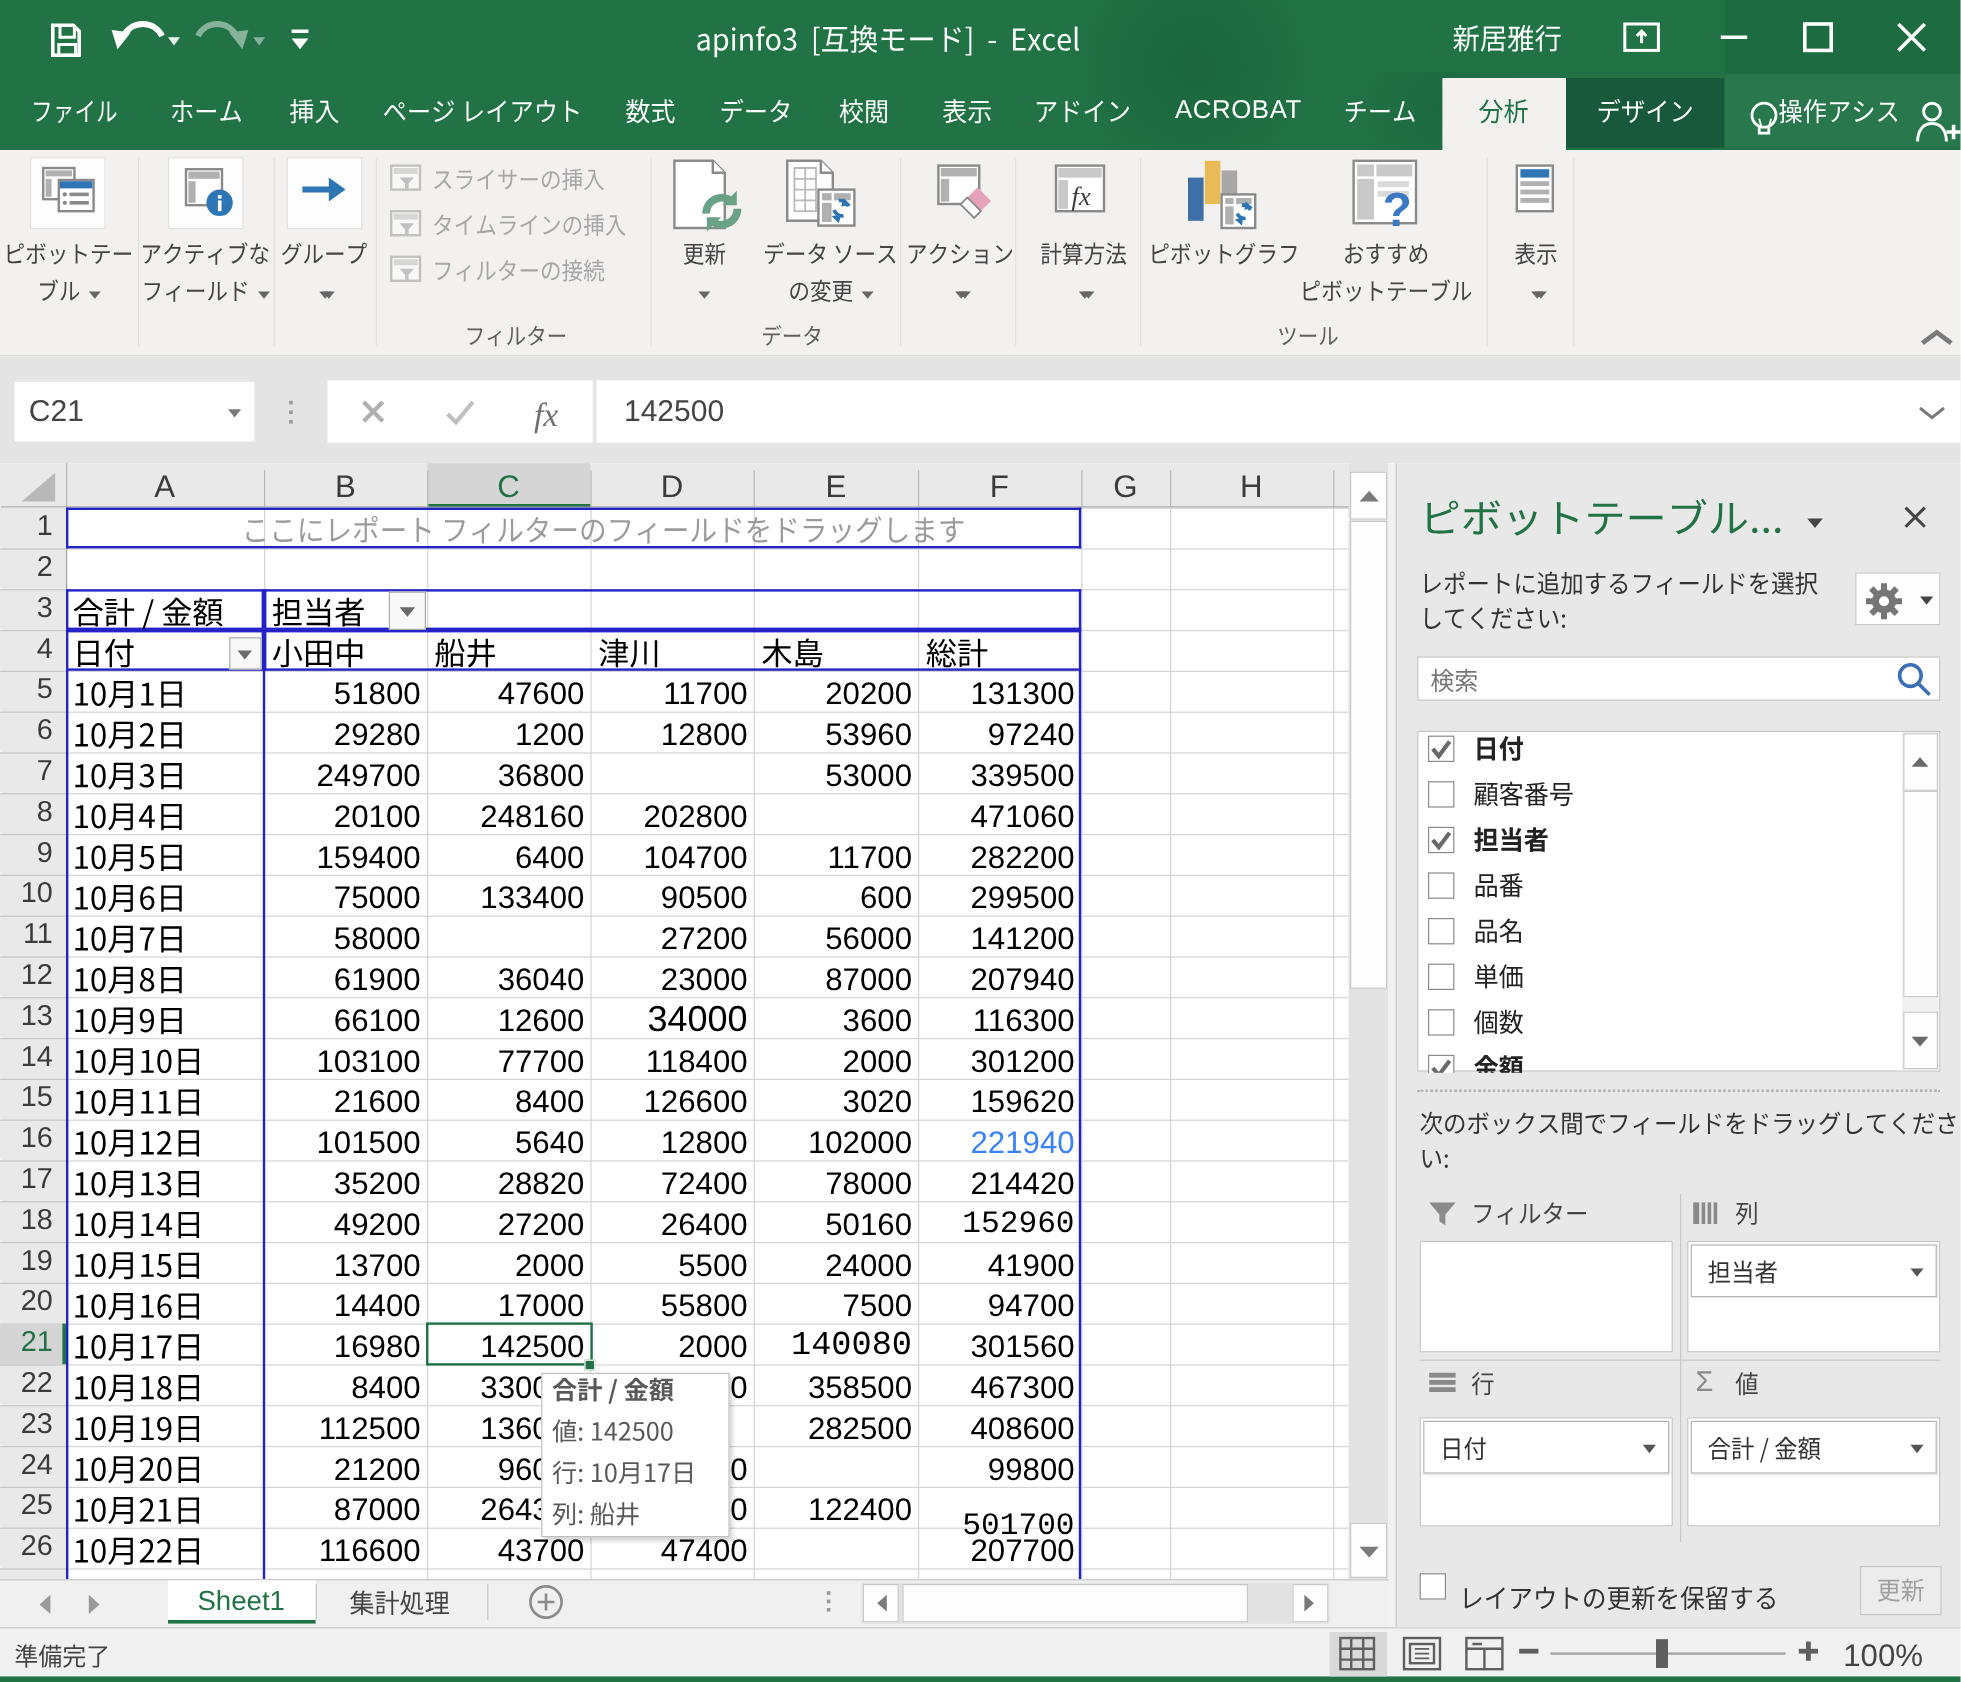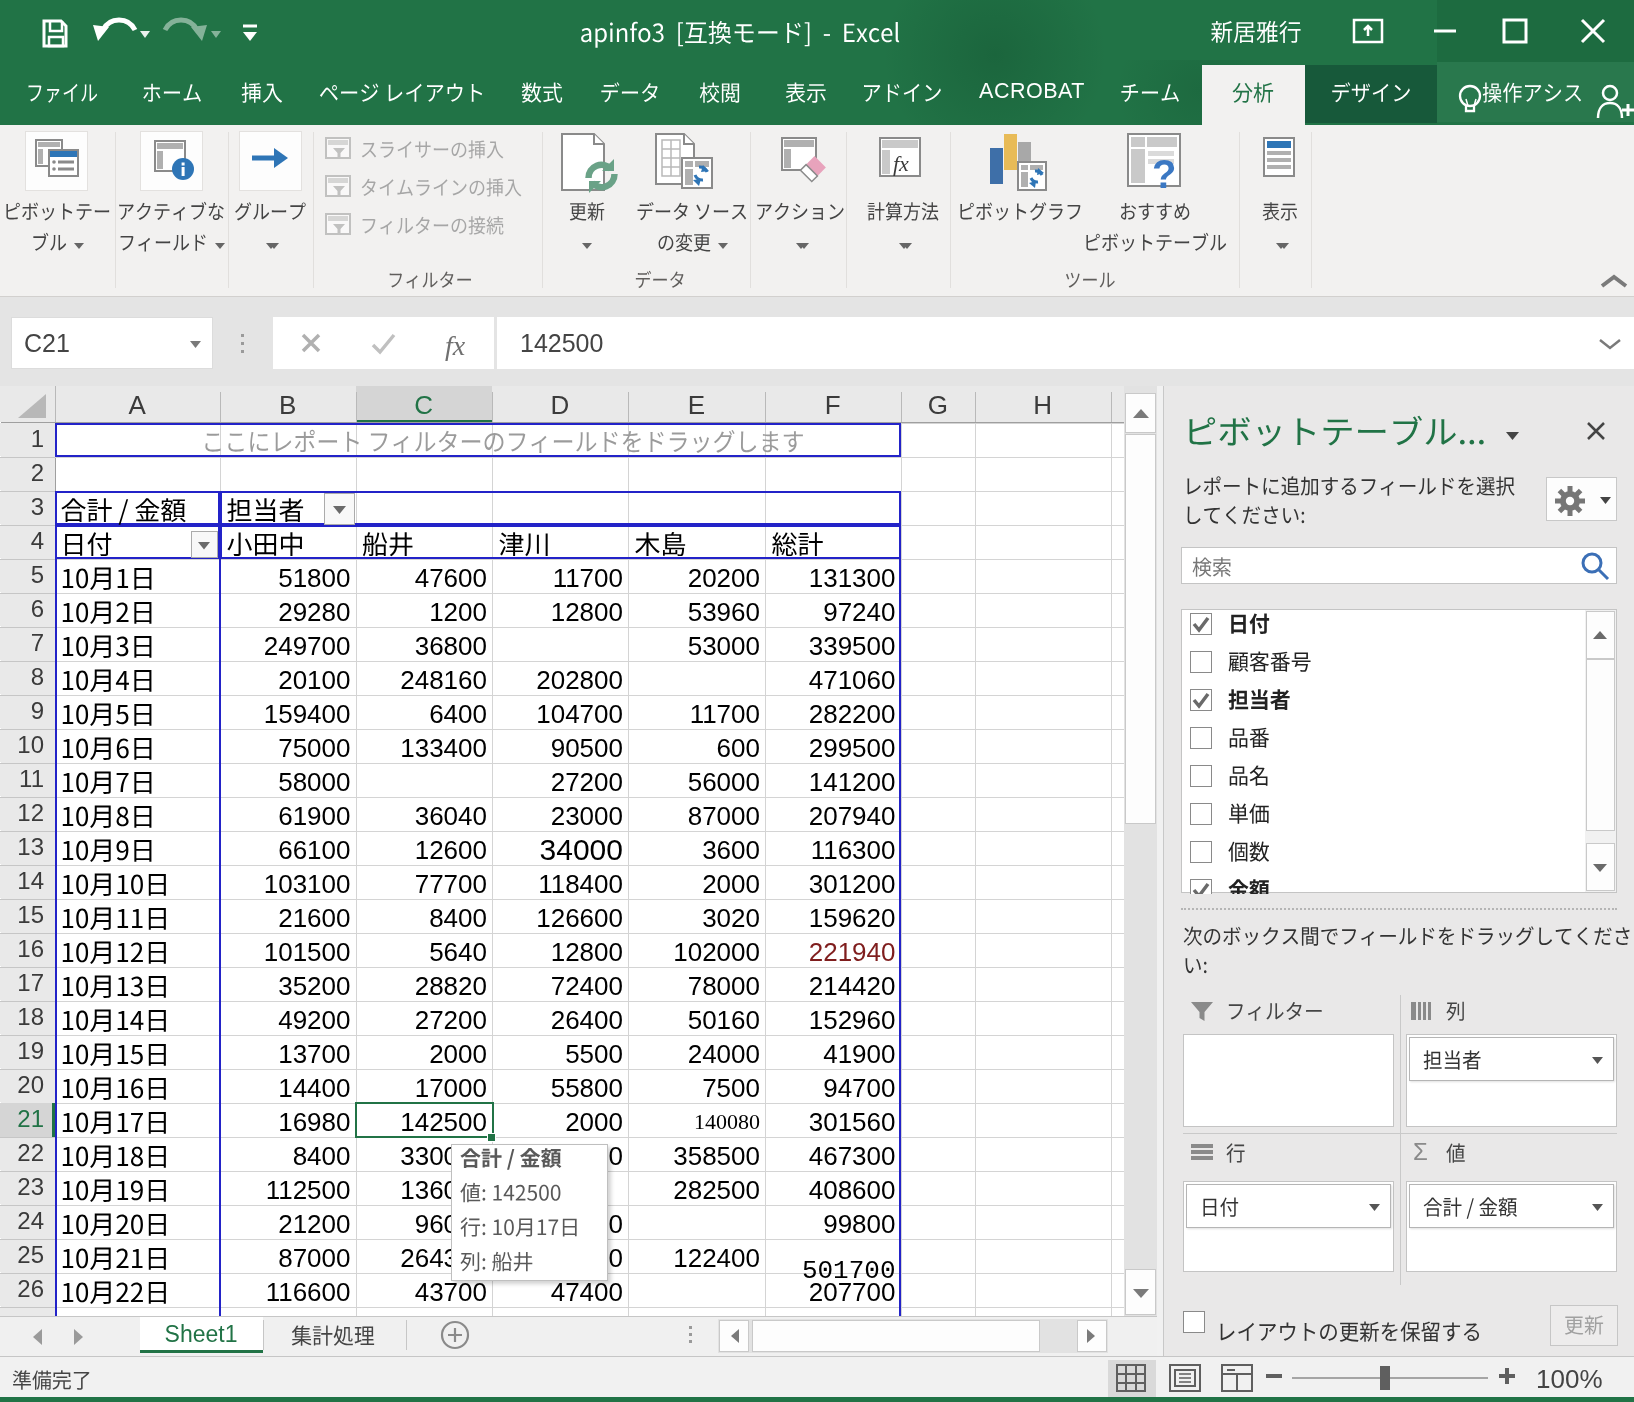--- a/index.html
+++ b/index.html
@@ -454,45 +454,45 @@
     <div style="position:absolute;top:870.97px;font-family:'Liberation Sans',sans-serif;font-size:26px;line-height:26px;color:#000;font-weight:normal;white-space:pre;letter-spacing:0;right:738.5px;text-align:right;">301200</div>
     <div style="position:absolute;top:904.97px;font-family:'Liberation Sans',sans-serif;font-size:26px;line-height:26px;color:#000;font-weight:normal;white-space:pre;letter-spacing:0;right:1283.5px;text-align:right;">21600</div>
     <div style="position:absolute;top:904.97px;font-family:'Liberation Sans',sans-serif;font-size:26px;line-height:26px;color:#000;font-weight:normal;white-space:pre;letter-spacing:0;right:1147px;text-align:right;">8400</div>
     <div style="position:absolute;top:904.97px;font-family:'Liberation Sans',sans-serif;font-size:26px;line-height:26px;color:#000;font-weight:normal;white-space:pre;letter-spacing:0;right:1011px;text-align:right;">126600</div>
     <div style="position:absolute;top:904.97px;font-family:'Liberation Sans',sans-serif;font-size:26px;line-height:26px;color:#000;font-weight:normal;white-space:pre;letter-spacing:0;right:874px;text-align:right;">3020</div>
     <div style="position:absolute;top:904.97px;font-family:'Liberation Sans',sans-serif;font-size:26px;line-height:26px;color:#000;font-weight:normal;white-space:pre;letter-spacing:0;right:738.5px;text-align:right;">159620</div>
     <div style="position:absolute;top:938.97px;font-family:'Liberation Sans',sans-serif;font-size:26px;line-height:26px;color:#000;font-weight:normal;white-space:pre;letter-spacing:0;right:1283.5px;text-align:right;">101500</div>
     <div style="position:absolute;top:938.97px;font-family:'Liberation Sans',sans-serif;font-size:26px;line-height:26px;color:#000;font-weight:normal;white-space:pre;letter-spacing:0;right:1147px;text-align:right;">5640</div>
     <div style="position:absolute;top:938.97px;font-family:'Liberation Sans',sans-serif;font-size:26px;line-height:26px;color:#000;font-weight:normal;white-space:pre;letter-spacing:0;right:1011px;text-align:right;">12800</div>
     <div style="position:absolute;top:938.97px;font-family:'Liberation Sans',sans-serif;font-size:26px;line-height:26px;color:#000;font-weight:normal;white-space:pre;letter-spacing:0;right:874px;text-align:right;">102000</div>
-    <div style="position:absolute;top:938.97px;font-family:'Liberation Sans',sans-serif;font-size:26px;line-height:26px;color:#7f1d1d;font-weight:normal;white-space:pre;letter-spacing:0;right:738.5px;">221940</div>
+    <div style="position:absolute;top:938.97px;font-family:'Liberation Sans',sans-serif;font-size:26px;line-height:26px;color:#3b82f6;font-weight:normal;white-space:pre;letter-spacing:0;right:738.5px;">221940</div>
     <div style="position:absolute;top:972.97px;font-family:'Liberation Sans',sans-serif;font-size:26px;line-height:26px;color:#000;font-weight:normal;white-space:pre;letter-spacing:0;right:1283.5px;text-align:right;">35200</div>
     <div style="position:absolute;top:972.97px;font-family:'Liberation Sans',sans-serif;font-size:26px;line-height:26px;color:#000;font-weight:normal;white-space:pre;letter-spacing:0;right:1147px;text-align:right;">28820</div>
     <div style="position:absolute;top:972.97px;font-family:'Liberation Sans',sans-serif;font-size:26px;line-height:26px;color:#000;font-weight:normal;white-space:pre;letter-spacing:0;right:1011px;text-align:right;">72400</div>
     <div style="position:absolute;top:972.97px;font-family:'Liberation Sans',sans-serif;font-size:26px;line-height:26px;color:#000;font-weight:normal;white-space:pre;letter-spacing:0;right:874px;text-align:right;">78000</div>
     <div style="position:absolute;top:972.97px;font-family:'Liberation Sans',sans-serif;font-size:26px;line-height:26px;color:#000;font-weight:normal;white-space:pre;letter-spacing:0;right:738.5px;text-align:right;">214420</div>
     <div style="position:absolute;top:1006.97px;font-family:'Liberation Sans',sans-serif;font-size:26px;line-height:26px;color:#000;font-weight:normal;white-space:pre;letter-spacing:0;right:1283.5px;text-align:right;">49200</div>
     <div style="position:absolute;top:1006.97px;font-family:'Liberation Sans',sans-serif;font-size:26px;line-height:26px;color:#000;font-weight:normal;white-space:pre;letter-spacing:0;right:1147px;text-align:right;">27200</div>
     <div style="position:absolute;top:1006.97px;font-family:'Liberation Sans',sans-serif;font-size:26px;line-height:26px;color:#000;font-weight:normal;white-space:pre;letter-spacing:0;right:1011px;text-align:right;">26400</div>
     <div style="position:absolute;top:1006.97px;font-family:'Liberation Sans',sans-serif;font-size:26px;line-height:26px;color:#000;font-weight:normal;white-space:pre;letter-spacing:0;right:874px;text-align:right;">50160</div>
-    <div style="position:absolute;top:1006.97px;font-family:Liberation Sans, sans-serif;font-size:26px;line-height:26px;color:#000;font-weight:normal;white-space:pre;letter-spacing:0;right:738.5px;text-align:center;">152960</div>
+    <div style="position:absolute;top:1006.97px;font-family:Liberation Mono, monospace;font-size:26px;line-height:26px;color:#000;font-weight:normal;white-space:pre;letter-spacing:0;right:738.5px;text-align:center;">152960</div>
     <div style="position:absolute;top:1040.97px;font-family:'Liberation Sans',sans-serif;font-size:26px;line-height:26px;color:#000;font-weight:normal;white-space:pre;letter-spacing:0;right:1283.5px;text-align:right;">13700</div>
     <div style="position:absolute;top:1040.97px;font-family:'Liberation Sans',sans-serif;font-size:26px;line-height:26px;color:#000;font-weight:normal;white-space:pre;letter-spacing:0;right:1147px;text-align:right;">2000</div>
     <div style="position:absolute;top:1040.97px;font-family:'Liberation Sans',sans-serif;font-size:26px;line-height:26px;color:#000;font-weight:normal;white-space:pre;letter-spacing:0;right:1011px;text-align:right;">5500</div>
     <div style="position:absolute;top:1040.97px;font-family:'Liberation Sans',sans-serif;font-size:26px;line-height:26px;color:#000;font-weight:normal;white-space:pre;letter-spacing:0;right:874px;text-align:right;">24000</div>
     <div style="position:absolute;top:1040.97px;font-family:'Liberation Sans',sans-serif;font-size:26px;line-height:26px;color:#000;font-weight:normal;white-space:pre;letter-spacing:0;right:738.5px;text-align:right;">41900</div>
     <div style="position:absolute;top:1074.97px;font-family:'Liberation Sans',sans-serif;font-size:26px;line-height:26px;color:#000;font-weight:normal;white-space:pre;letter-spacing:0;right:1283.5px;text-align:right;">14400</div>
     <div style="position:absolute;top:1074.97px;font-family:'Liberation Sans',sans-serif;font-size:26px;line-height:26px;color:#000;font-weight:normal;white-space:pre;letter-spacing:0;right:1147px;text-align:right;">17000</div>
     <div style="position:absolute;top:1074.97px;font-family:'Liberation Sans',sans-serif;font-size:26px;line-height:26px;color:#000;font-weight:normal;white-space:pre;letter-spacing:0;right:1011px;text-align:right;">55800</div>
     <div style="position:absolute;top:1074.97px;font-family:'Liberation Sans',sans-serif;font-size:26px;line-height:26px;color:#000;font-weight:normal;white-space:pre;letter-spacing:0;right:874px;text-align:right;">7500</div>
     <div style="position:absolute;top:1074.97px;font-family:'Liberation Sans',sans-serif;font-size:26px;line-height:26px;color:#000;font-weight:normal;white-space:pre;letter-spacing:0;right:738.5px;text-align:right;">94700</div>
     <div style="position:absolute;top:1108.97px;font-family:'Liberation Sans',sans-serif;font-size:26px;line-height:26px;color:#000;font-weight:normal;white-space:pre;letter-spacing:0;right:1283.5px;text-align:right;">16980</div>
     <div style="position:absolute;top:1108.97px;font-family:'Liberation Sans',sans-serif;font-size:26px;line-height:26px;color:#000;font-weight:normal;white-space:pre;letter-spacing:0;right:1147px;text-align:right;">142500</div>
     <div style="position:absolute;top:1108.97px;font-family:'Liberation Sans',sans-serif;font-size:26px;line-height:26px;color:#000;font-weight:normal;white-space:pre;letter-spacing:0;right:1011px;text-align:right;">2000</div>
-    <div style="position:absolute;top:1108.97px;font-family:Liberation Serif, serif;font-size:22px;line-height:26px;color:#000;font-weight:normal;white-space:pre;letter-spacing:0;right:874px;text-align:center;">140080</div>
+    <div style="position:absolute;top:1108.97px;font-family:Liberation Mono, monospace;font-size:28px;line-height:26px;color:#000;font-weight:normal;white-space:pre;letter-spacing:0;right:874px;text-align:center;">140080</div>
     <div style="position:absolute;top:1108.97px;font-family:'Liberation Sans',sans-serif;font-size:26px;line-height:26px;color:#000;font-weight:normal;white-space:pre;letter-spacing:0;right:738.5px;text-align:right;">301560</div>
     <div style="position:absolute;top:1142.97px;font-family:'Liberation Sans',sans-serif;font-size:26px;line-height:26px;color:#000;font-weight:normal;white-space:pre;letter-spacing:0;right:1283.5px;text-align:right;">8400</div>
     <div style="position:absolute;top:1142.97px;font-family:'Liberation Sans',sans-serif;font-size:26px;line-height:26px;color:#000;font-weight:normal;white-space:pre;letter-spacing:0;right:1147px;text-align:right;">330000</div>
     <div style="position:absolute;top:1142.97px;font-family:'Liberation Sans',sans-serif;font-size:26px;line-height:26px;color:#000;font-weight:normal;white-space:pre;letter-spacing:0;right:1011px;text-align:right;">100000</div>
     <div style="position:absolute;top:1142.97px;font-family:'Liberation Sans',sans-serif;font-size:26px;line-height:26px;color:#000;font-weight:normal;white-space:pre;letter-spacing:0;right:874px;text-align:right;">358500</div>
     <div style="position:absolute;top:1142.97px;font-family:'Liberation Sans',sans-serif;font-size:26px;line-height:26px;color:#000;font-weight:normal;white-space:pre;letter-spacing:0;right:738.5px;text-align:right;">467300</div>
     <div style="position:absolute;top:1176.97px;font-family:'Liberation Sans',sans-serif;font-size:26px;line-height:26px;color:#000;font-weight:normal;white-space:pre;letter-spacing:0;right:1283.5px;text-align:right;">112500</div>
     <div style="position:absolute;top:1176.97px;font-family:'Liberation Sans',sans-serif;font-size:26px;line-height:26px;color:#000;font-weight:normal;white-space:pre;letter-spacing:0;right:1147px;text-align:right;">136000</div>
     <div style="position:absolute;top:1176.97px;font-family:'Liberation Sans',sans-serif;font-size:26px;line-height:26px;color:#000;font-weight:normal;white-space:pre;letter-spacing:0;right:874px;text-align:right;">282500</div>
     <div style="position:absolute;top:1176.97px;font-family:'Liberation Sans',sans-serif;font-size:26px;line-height:26px;color:#000;font-weight:normal;white-space:pre;letter-spacing:0;right:738.5px;text-align:right;">408600</div>

